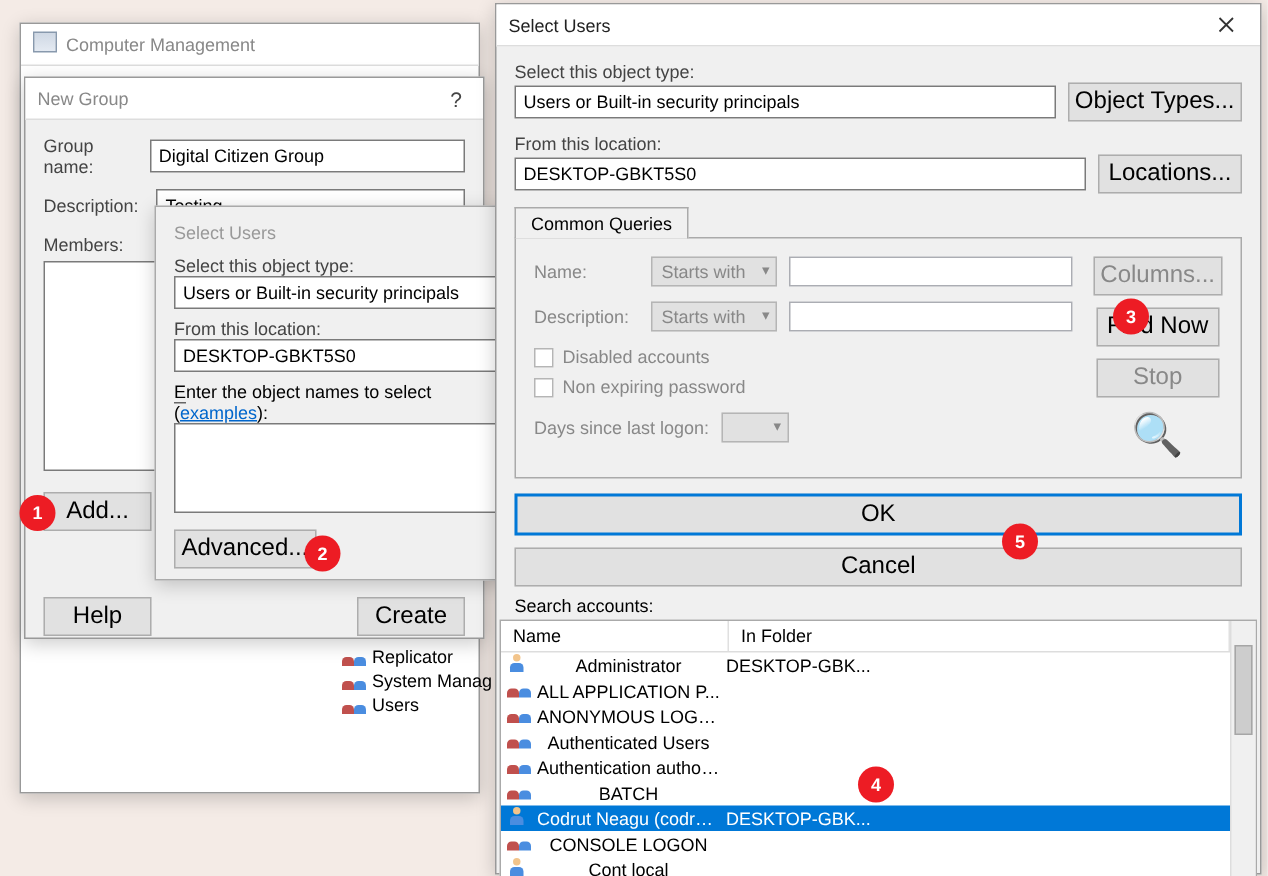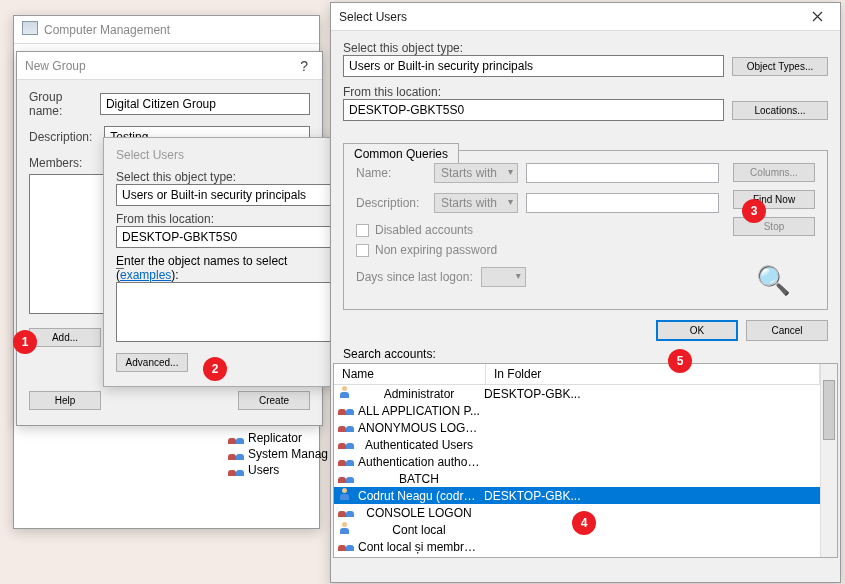--- a/index.html
+++ b/index.html
@@ -47,21 +47,21 @@
     .field-row .label { width: 80px; }
     input.text, .input-box {
       font-family: inherit; font-size: 12px;
       padding: 3px 5px;
       border: 1px solid #7a7a7a;
       background: #fff;
       width: 100%;
     }
     textarea.input-box { resize: none; height: 60px; }
     .btn {
-      font-family: inherit; font-size: 10px;
+      font-family: inherit; font-size: 16px;
       padding: 3px 4px;
       min-width: 72px;
       background: #e1e1e1;
       border: 1px solid #adadad;
       cursor: pointer;
     }
     .btn.primary { border: 2px solid #0078d7; background: #e1e1e1; }
     .question-mark { font-size: 14px; color: #444; padding: 0 6px; }
 
     
@@ -106,21 +106,21 @@
     .su2-row { display: flex; align-items: center; gap: 8px; margin-bottom: 8px; }
     .su2-row .input-wrap { flex: 1; }
     .su2-row .btn { min-width: 96px; }
     .tab {
       display: inline-block;
       padding: 3px 10px;
       background: #f0f0f0;
       border: 1px solid #aaa;
       border-bottom: none;
       position: relative;
-      top: 14px;
+      top: 1px;
     }
     .tabpane {
       border: 1px solid #aaa;
       background: #f0f0f0;
       padding: 12px;
       display: flex;
       gap: 14px;
     }
     .tabpane .left { flex: 1; color: #888; }
     .cq-row { display: flex; align-items: center; gap: 8px; margin-bottom: 10px; }
@@ -146,21 +146,21 @@
       flex: 1;
     }
     .chk { display: flex; align-items: center; gap: 6px; margin-bottom: 6px; color: #888; }
     .chk .box { width: 13px; height: 13px; border: 1px solid #b5b5b5; background: #fff; }
     .tabpane .right { display: flex; flex-direction: column; gap: 8px; align-items: center; }
     .tabpane .btn { min-width: 82px; }
     .magnifier {
       margin-top: auto;
       font-size: 28px;
     }
-    .su2-ok-row { display: flex; justify-content: flex-end; gap: 8px; padding: 10px 0 6px; }
+    .su2-ok-row { display: flex; justify-content: flex-end; gap: 8px; padding: 10px 0 6px; flex-direction: column; }
     .results-label { margin-bottom: 2px; }
     .results-table {
       border: 1px solid #aaa;
       background: #fff;
       display: flex;
       height: 195px;
     }
     .results-scroll { width: 17px; background: #f0f0f0; border-left: 1px solid #ddd; position: relative; }
     .results-scroll .thumb { position: absolute; top: 16px; left: 2px; right: 2px; height: 60px; background: #cdcdcd; border: 1px solid #a6a6a6; }
     .results-cols {

